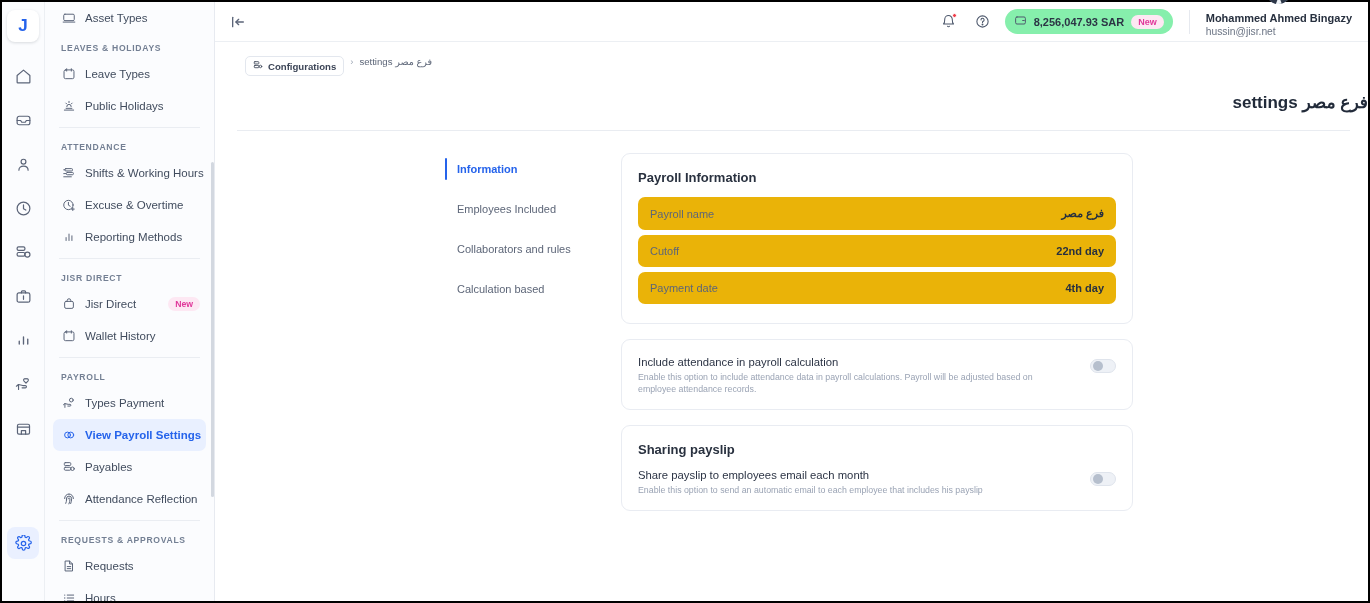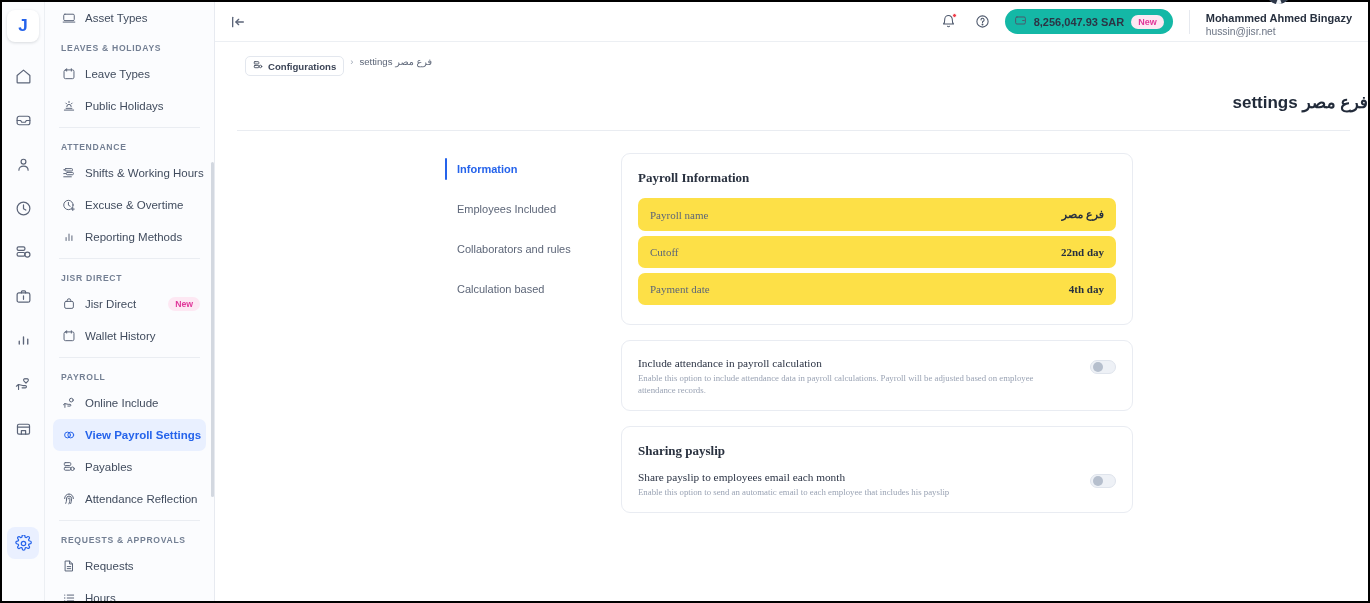--- a/index.html
+++ b/index.html
@@ -112,21 +112,21 @@
     display: flex; align-items: center;
     padding: 0 16px 0 12px;
     gap: 10px;
   }
   .collapse-btn { width:22px;height:22px;display:flex;align-items:center;justify-content:center;color:#5b6478;cursor:pointer; }
   .spacer { flex: 1; }
   .icon-btn { width:24px;height:24px;display:flex;align-items:center;justify-content:center;color:#4d5costs;color:#4c576b;cursor:pointer;position:relative; }
   .dot-red { position:absolute; top:3px; right:4px; width:5px;height:5px;border-radius:50%;background:#ef3e4a;border:1px solid #fff; }
   .wallet {
     display:flex; align-items:center; gap:7px;
-    background:#14b8a6; border-radius:16px;
+    background:#86efac; border-radius:16px;
     padding: 5px 9px 5px 9px;
     font-size: 11px; color:#2c3445; font-weight:600;
     cursor:pointer;
   }
   .wallet .pillnew { background:#fde8f3;color:#e0389a;font-size:9px;font-weight:700;padding:2px 7px;border-radius:9px; }
   .divider-v { width:1px; height:24px; background:#e6e9ef; margin:0 6px; }
   .profile { display:flex; align-items:center; gap:8px; cursor:pointer;flex-direction:column; }
   .avatar {
     width:25px;height:25px;border-radius:50%;
     background: radial-gradient(circle at 50% 32%, #cfd6e2 0 38%, #8e9bb0 39% 100%);
@@ -163,30 +163,30 @@
     padding: 7px 0 7px 12px;
     cursor:pointer; position:relative;
     margin-bottom: 14px;
   }
   .tab.active { color:#2563eb; font-weight:600; }
   .tab.active::before {
     content:""; position:absolute; left:0; top:2px; bottom:2px;
     width:2px; background:#2563eb; border-radius:2px;
   }
 
-  .cards { width: 512px; flex:0 0 512px; margin-left: 16px; font-family: Liberation Serif, serif; }
+  .cards { width: 512px; flex:0 0 512px; margin-left: 16px; }
   .card {
     border:1px solid #e9ecf2; border-radius:9px;
     background:#fff; padding:16px 16px 14px 16px;
     margin-bottom: 15px;
   }
   .card-title { font-size:13px; font-weight:700; color:#29313f; margin-bottom:12px; }
   .kv-row {
     display:flex; align-items:center; justify-content:space-between;
-    background:#fde047; border-radius:7px;
+    background:#eab308; border-radius:7px;
     padding: 10px 12px;
     margin-bottom: 5px;
   }
   .kv-k { font-size:11px; color:#5d6678; }
   .kv-v { font-size:11px; color:#27303f; font-weight:700; direction:rtl; unicode-bidi:plaintext; }
 
   .toggle-row { display:flex; align-items:flex-start; justify-content:space-between; gap:20px; }
   .tg-label { font-size:11.3px; color:#2c3445; margin-bottom:3px; }
   .tg-desc { font-size:8.8px; color:#9aa3b4; line-height:12px; max-width:420px; }
   .switch {
@@ -357,21 +357,21 @@
         <div class="divider"></div>
         <div class="sect">PAYROLL</div>
         <div class="nav-item">
           <span class="ico">
             <svg width="14" height="14" viewBox="0 0 24 24" fill="none" stroke="currentColor" stroke-width="1.7" stroke-linecap="round" stroke-linejoin="round">
               <path d="M2.5 15 5 13l5.5 1.3h3.2a1.5 1.5 0 0 1 0 3H10"></path>
               <path d="M5 13v6.5"></path>
               <circle cx="16" cy="7" r="3.2"></circle>
             </svg>
           </span>
-          <span>Online Include</span>
+          <span>Types Payment</span>
         </div>
         <div class="nav-item active">
           <span class="ico">
             <svg width="14" height="14" viewBox="0 0 24 24" fill="none" stroke="currentColor" stroke-width="1.7" stroke-linecap="round" stroke-linejoin="round">
               <circle cx="9.5" cy="12" r="5"></circle>
               <circle cx="15" cy="12" r="5"></circle>
             </svg>
           </span>
           <span>View Payroll Settings</span>
         </div>

